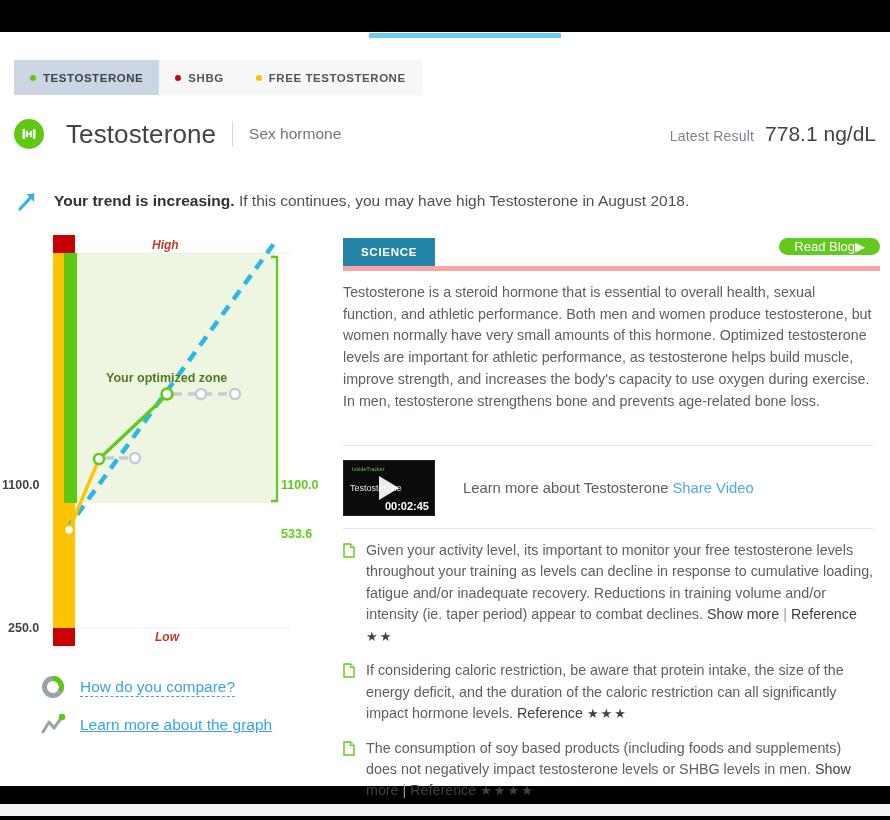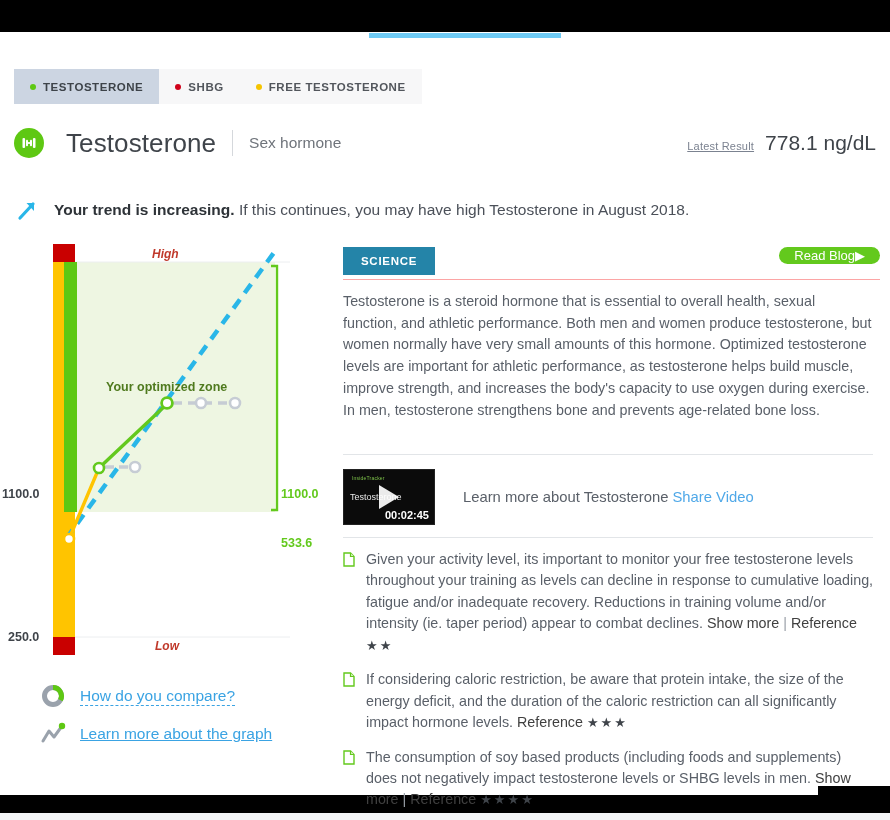--- a/index.html
+++ b/index.html
@@ -19,21 +19,21 @@
   .chrome-bottom {
     position:absolute; left:0; top:786px; width:890px; height:34px; background:#000;
   }
   .active-tab-underline {
     position:absolute; left:369px; top:33px; width:192px; height:5px;
     background:#6ecbf5;
   }
 
   
   .page {
-    position:absolute; left:0; top:47px; width:818px; height:748px; background:#fff;
+    position:absolute; left:0; top:38px; width:818px; height:748px; background:#fff;
   }
 
   
   .tabstrip {
     position:absolute; left:14px; top:22px; height:35px;
     display:flex; align-items:stretch;
     background:#f7f7f8;
   }
   .mtab {
     display:flex; align-items:center; gap:7px;
@@ -56,21 +56,21 @@
   }
   .bio-title {
     font-size:26px; color:#3f444a; margin-left:22px; font-weight:normal;
     letter-spacing:.1px;
   }
   .bio-sep {
     width:1px; height:26px; background:#d5d8dc; margin:0 16px;
   }
   .bio-sub { font-size:15.5px; color:#6f747b; }
   .latest-wrap { margin-left:auto; display:flex; align-items:baseline; }
-  .latest-label { font-size:11px; color:#7b8290; letter-spacing:.2px;text-decoration:underline; }
+  .latest-label { font-size:14px; color:#7b8290; letter-spacing:.2px; }
   .latest-value { font-size:21px; color:#3f444a; margin-left:11px; }
 
   
   .trend {
     position:absolute; left:14px; top:150px; width:862px;
     display:flex; align-items:center; gap:14px;
   }
   .trend-arrow { width:26px; height:26px; flex:0 0 auto; }
   .trend-text { font-size:15.5px; color:#4b5059; }
   .trend-text b { color:#2e3338; font-weight:bold; }
@@ -104,21 +104,21 @@
   .link-row { display:flex; align-items:center; gap:14px; height:38px; }
   .link-icon { width:26px; height:26px; flex:0 0 auto; }
   .link-a {
     font-size:15.5px; color:#3aa3e3; text-decoration:underline; cursor:pointer;
   }
   .link-a.dashed { text-decoration:none; border-bottom:1.5px dashed #3aa3e3; }
 
   
   .sci-bar {
     position:absolute; left:8px; top:8px; width:537px; height:33px;
-    border-bottom:1px solid #fca5a5;
+    border-bottom:5px solid #fca5a5;
   }
   .sci-tag {
     position:absolute; left:0; top:0; background:#2484a8; color:#fff;
     font-size:11.5px; font-weight:bold; letter-spacing:.7px;
     padding:8px 18px;
   }
   .read-blog {
     position:absolute; right:0; top:0px; background:#63c91d; color:#fff;
     font-size:13px; padding:1px 15px; border-radius:13px; cursor:pointer;
     white-space:nowrap;

